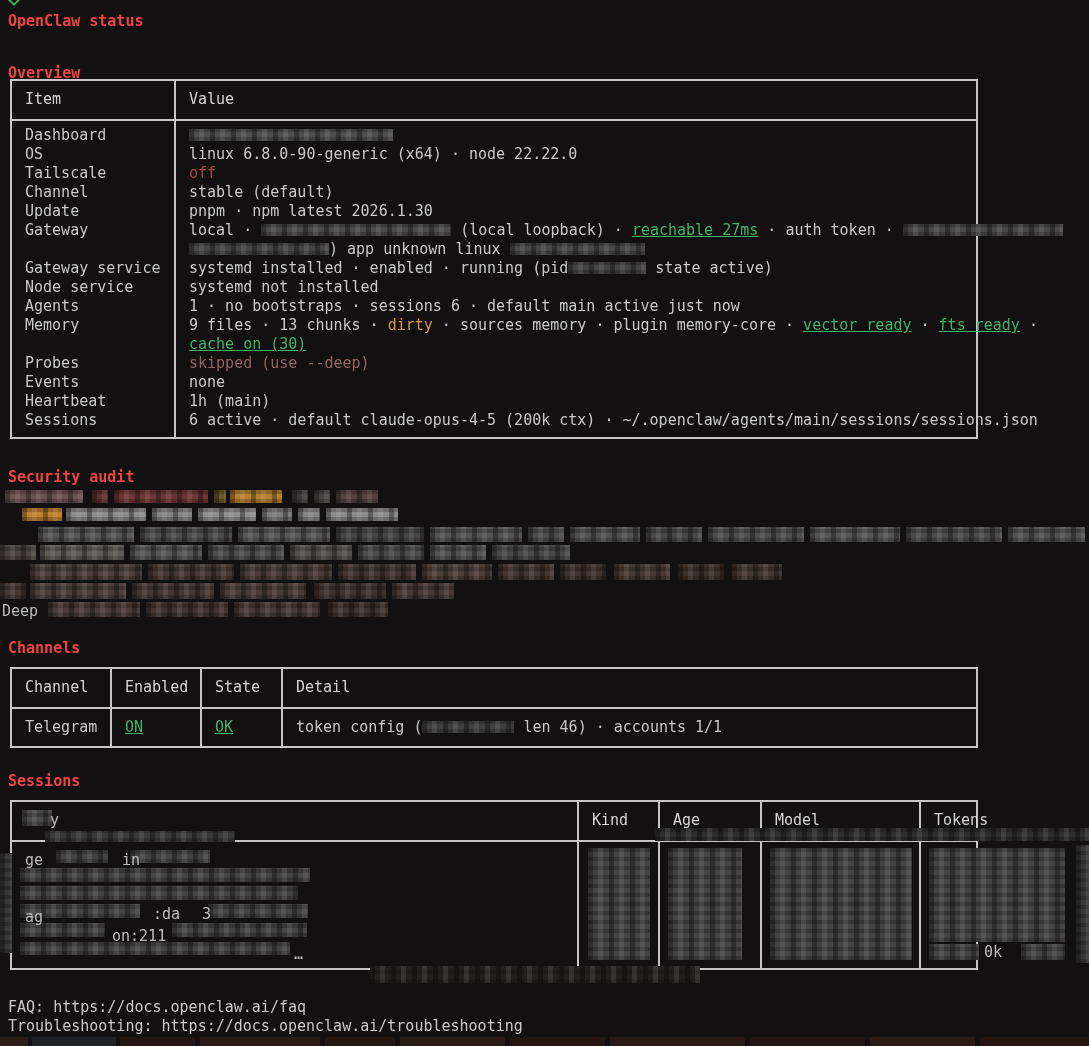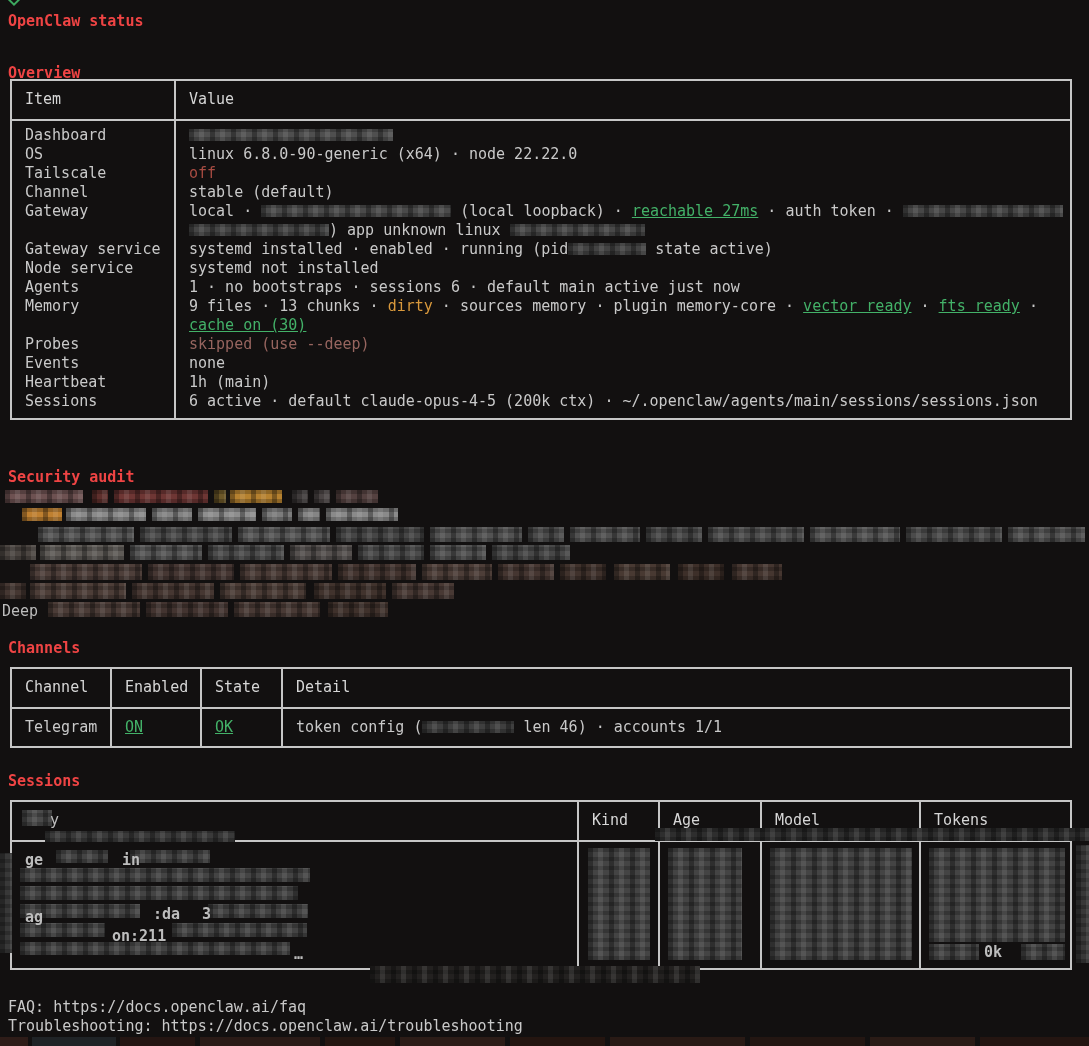--- a/index.html
+++ b/index.html
@@ -15,34 +15,34 @@
   .abs { position: absolute; }
   .heading { color: #ef4444; font-weight: bold; white-space: pre; }
   .diamond {
     position: absolute; left: 9px; top: -6px;
     width: 10px; height: 10px;
     border: 2px solid #3da85f;
     transform: rotate(45deg);
     background: transparent;
   }
   table { border-collapse: collapse; table-layout: fixed; background: transparent; }
-  .otable, .ctable, .stable { width: 1062px; }
+  .otable, .ctable, .stable { width: 968px; }
   table { border: 2px solid #c6c6c6; }
   th {
     border: 2px solid #c6c6c6;
     font-weight: normal; text-align: left;
     padding: 9px 0 10px 13px; white-space: pre;
     color: #d6d6d6;
   }
   td { border-left: 2px solid #c6c6c6; border-right: 2px solid #c6c6c6; vertical-align: top; white-space: pre; }
   .otable tbody td { padding: 0 0 0 13px; }
   .otable tbody tr:first-child td { padding-top: 5px; }
   .otable tbody tr:last-child td { padding-bottom: 7px; }
   .ctable tbody td { padding: 9px 0 9px 13px; }
-  .stable tbody td { height: 128px; position: relative; padding: 0; font-weight: bold; }
+  .stable tbody td { height: 128px; position: relative; padding: 0; }
   .stable th { position: relative; }
   .tline { height: 19px; white-space: pre; }
   .c-green { color: #43b168; text-decoration: underline; }
   .c-orange { color: #d9993c; }
   .c-red { color: #a84c42; }
   .c-rose { color: #97655f; }
   .px {
     background-color: #4a4a4a;
     background-image:
       repeating-linear-gradient(90deg, rgba(0,0,0,.32) 0 5px, transparent 5px 10px, rgba(255,255,255,.09) 10px 15px, transparent 15px 21px),
@@ -82,20 +82,24 @@
           <td class="item">OS</td>
           <td class="val"><div class="tline"><span>linux 6.8.0-90-generic (x64) · node 22.22.0</span></div></td>
         </tr>
         <tr>
           <td class="item">Tailscale</td>
           <td class="val"><div class="tline"><span class="c-red">off</span></div></td>
         </tr>
         <tr>
           <td class="item">Channel</td>
           <td class="val"><div class="tline"><span>stable (default)</span></div></td>
+        </tr>
+        <tr>
+          <td class="item">Update</td>
+          <td class="val"><div class="tline"><span>pnpm · npm latest 2026.1.30</span></div></td>
         </tr>
         <tr>
           <td class="item">Gateway</td>
           <td class="val"><div class="tline"><span>local · </span><span class="px redact" style="width: 190px; background-color: rgb(74, 74, 74);"></span><span> (local loopback) · </span><span class="c-green">reachable 27ms</span><span> · auth token · </span><span class="px redact" style="width: 160px; background-color: rgb(71, 71, 71);"></span></div><div class="tline"><span class="px redact" style="width: 140px; background-color: rgb(69, 69, 69);"></span><span>) app unknown linux </span><span class="px redact" style="width: 135px; background-color: rgb(72, 72, 72);"></span></div></td>
         </tr>
         <tr>
           <td class="item">Gateway service</td>
           <td class="val"><div class="tline"><span>systemd installed · enabled · running (pid</span><span class="px redact" style="width: 78px; background-color: rgb(67, 67, 67);"></span><span> state active)</span></div></td>
         </tr>
         <tr>

